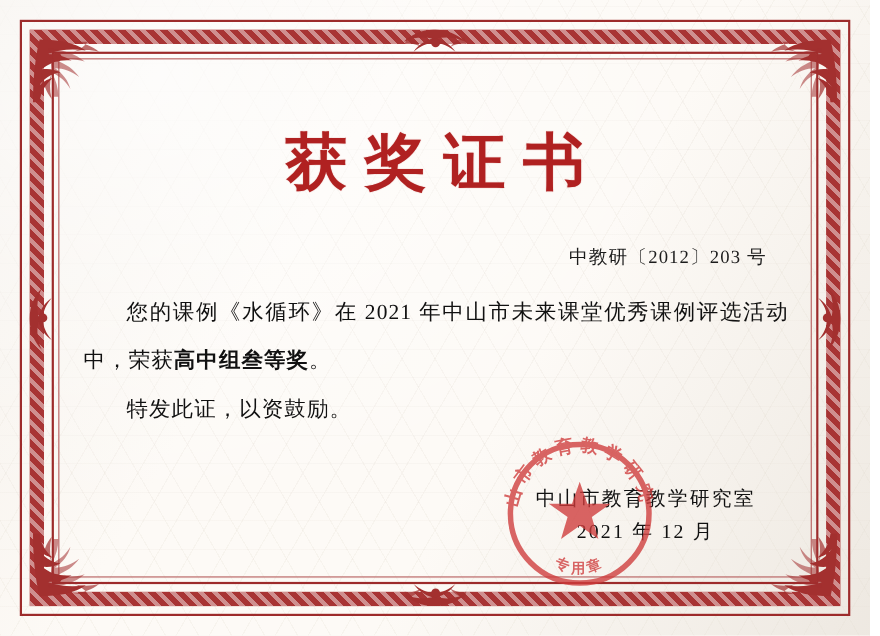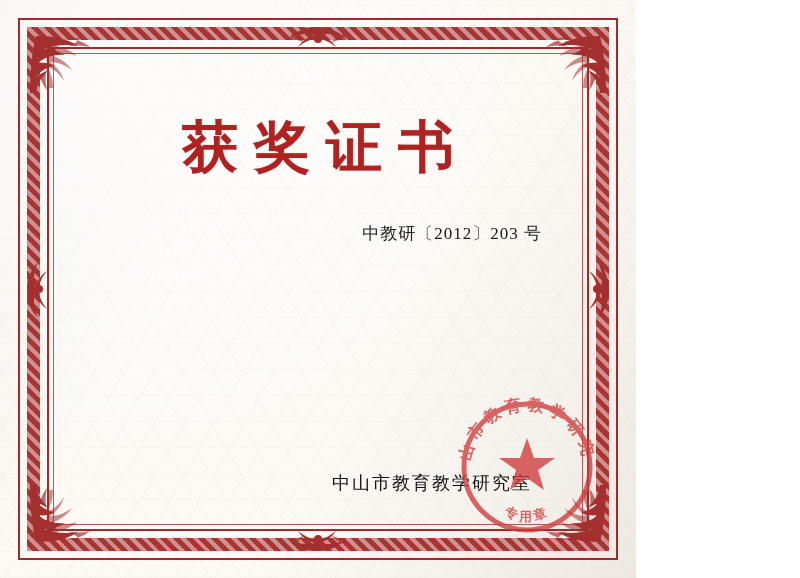--- a/index.html
+++ b/index.html
@@ -9,21 +9,21 @@
   }
   body {
     width: 800px;
     height: 578px;
     overflow: hidden;
     font-family: "Liberation Serif", serif;
   }
 
   #certificate {
     position: relative;
-    width: 636px;
+    width: 791px;
     height: 578px;
     background: #fdfbf7;
     overflow: hidden;
   }
 
   
   .paper-texture {
     position: absolute;
     inset: 0;
     background-color: #fdfaf6;
@@ -280,23 +280,28 @@
     </svg>
   </div>
 
   <div class="content">
 
     <div class="cert-title">获奖证书</div>
 
     <div class="doc-number">中教研〔2012〕203 号</div>
 
 
+    <div class="body-text">
+      <p class="indent"><span>您的课例《水循环》在 2021 年中山市未来课堂优秀课例评选活动中，荣获</span><span class="strong-inline">高中组叁等奖</span><span>。</span></p>
+      <p class="indent">特发此证，以资鼓励。</p>
+    </div>
 
     <div class="signature">
       <div>中山市教育教学研究室</div>
+      <div>2021 年 12 月</div>
     </div>
   </div>
 
   <div class="seal">
     <svg viewBox="0 0 150 150" xmlns="http://www.w3.org/2000/svg">
       <defs>
         <path id="sealTopArc" d="M 18,75 A 57,57 0 0 1 132,75"></path>
         <path id="sealBottomArc" d="M 40,112 A 45,45 0 0 0 110,112"></path>
       </defs>
       <circle cx="75" cy="75" r="63" fill="none" stroke="#cf3b3b" stroke-width="5"></circle>

